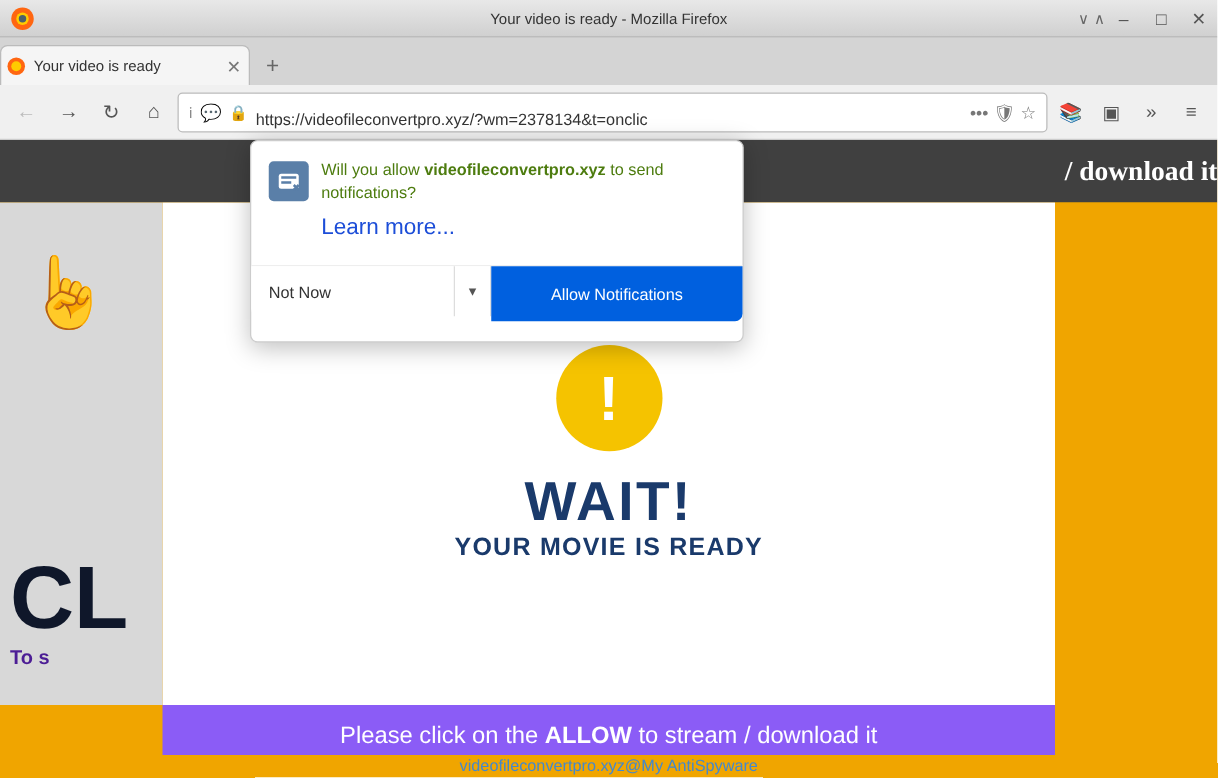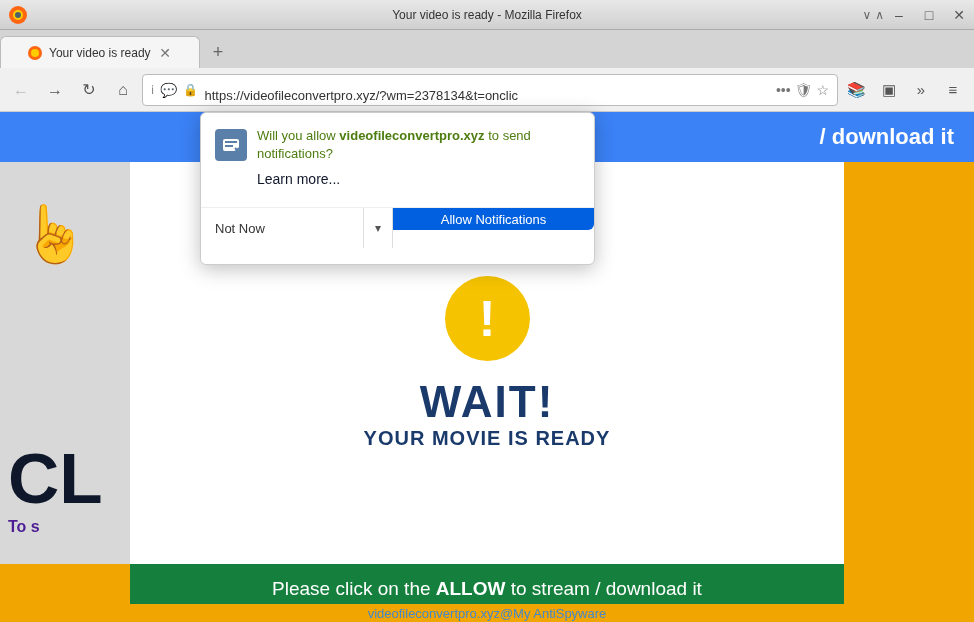--- a/index.html
+++ b/index.html
@@ -63,21 +63,21 @@
       align-items: flex-end;
       padding-left: 0;
     }
     .tab {
       background: #f5f5f5;
       border-top-left-radius: 6px;
       border-top-right-radius: 6px;
       height: 32px;
       display: flex;
       align-items: center;
-      padding: 0 26px;
+      padding: 0 4px;
       min-width: 200px;
       max-width: 230px;
       gap: 6px;
       font-size: 12px;
       color: #333;
       border: 1px solid #bbb;
       border-bottom: none;
       position: relative;
     }
     .tab-favicon {
@@ -217,22 +217,22 @@
     }
     .notif-text {
       font-size: 13px;
       color: #4d7c0f;
       line-height: 1.4;
     }
     .notif-text strong {
       font-weight: bold;
     }
     .notif-learn {
-      color: #0f172a;
-      font-size: 14px;
+      color: #1d4ed8;
+      font-size: 18px;
       cursor: pointer;
       text-decoration: none;
       display: block;
       margin-left: 42px;
       margin-bottom: 20px;
     }
     .notif-buttons {
       display: flex;
       border-top: 1px solid #eee;
       margin: 16px -14px;
@@ -258,21 +258,21 @@
       justify-content: center;
       border-left: 1px solid #ddd;
       border-right: 1px solid #ddd;
       cursor: pointer;
       background: white;
       font-size: 12px;
       color: #555;
     }
     .notif-allow {
       flex: 1.5;
-      height: 22px;
+      height: 44px;
       background: #0060df;
       color: white;
       border: none;
       font-size: 13px;
       cursor: pointer;
       border-bottom-right-radius: 6px;
       font-weight: 500;
     }
 
     
@@ -365,21 +365,21 @@
     <button class="notif-not-now">Not Now</button>
     <div class="notif-dropdown">▾</div>
     <button class="notif-allow">Allow Notifications</button>
   </div>
 </div>
 
 <div class="main-content">
 
   <div style="width:100%;height:100%;background:#f0a500;position:relative;display:flex;flex-direction:column;">
 
-    <div style="height:50px;background:#3b82f6;display:flex;align-items:center;justify-content:flex-end;padding-right:20px;">
+    <div style="height:50px;background:#404040;display:flex;align-items:center;justify-content:flex-end;font-family:Liberation Serif, serif;">
       <span style="color:white;font-size:22px;font-weight:bold;">/ download it</span>
     </div>
 
     <div style="flex:1;display:flex;flex-direction:row;">
 
       <div style="width:130px;background:#d8d8d8;position:relative;">
 
         <div style="position:absolute;bottom:50px;left:8px;font-size:71px;font-weight:900;color:#0f172a;line-height:1;">CL</div>
         <div style="position:absolute;bottom:28px;left:8px;font-size:16px;color:#4c1d95;font-weight:bold;">To s</div>
 
@@ -392,21 +392,21 @@
           <span style="color:white;font-size:50px;font-weight:900;line-height:1;">!</span>
         </div>
         <div style="font-size:44px;font-weight:900;color:#1a3a6b;letter-spacing:2px;">WAIT!</div>
         <div style="font-size:20px;font-weight:700;color:#1a3a6b;letter-spacing:1px;">YOUR MOVIE IS READY</div>
       </div>
 
       <div style="width:130px;background:#f0a500;"></div>
     </div>
 
     <div style="background:#f0a500;padding:0 130px 0 130px;">
-      <div style="background:#15803d;text-align:center;padding:14px 20px 4px 20px;font-size:19px;color:white;">
+      <div style="background:#8b5cf6;text-align:center;padding:14px 20px 4px 20px;font-size:19px;color:white;">
         Please click on the <strong>ALLOW</strong> to stream / download it
       </div>
       <div style="text-align:center;">
         <span style="color:#4488cc;font-size:13px;">videofileconvertpro.xyz@My AntiSpyware</span>
       </div>
     </div>
   </div>
 </div>
 
 </body></html>

